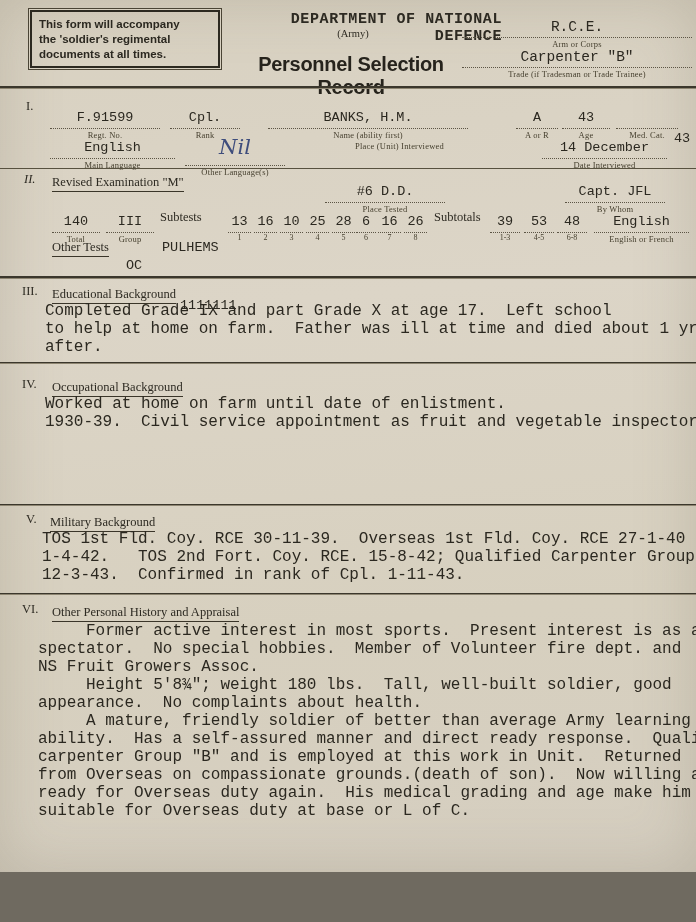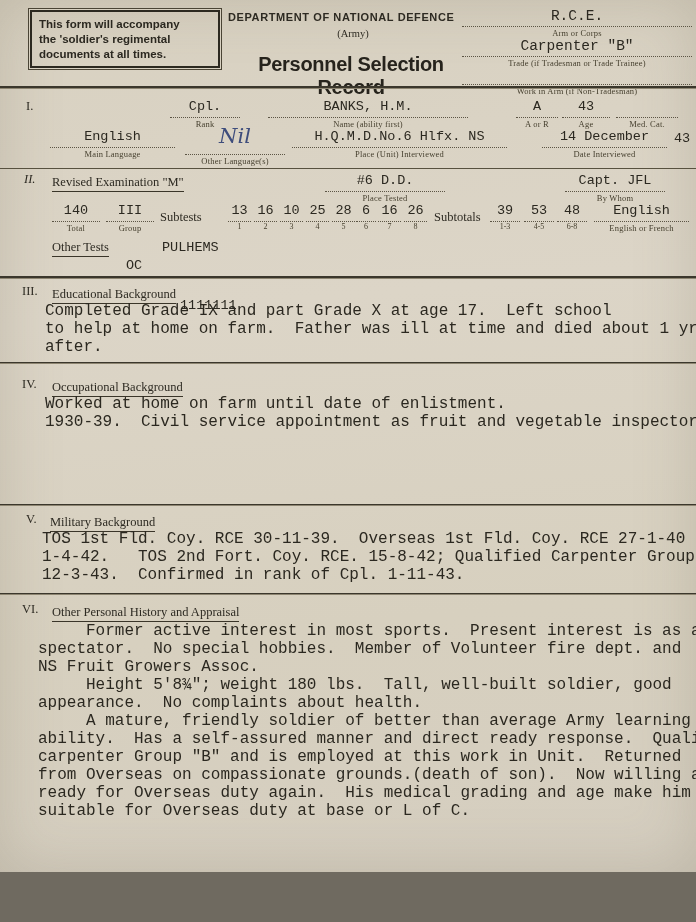--- a/index.html
+++ b/index.html
@@ -7,35 +7,35 @@
     position:relative;width:696px;height:872px;margin:0 auto;overflow:hidden;
     background:linear-gradient(175deg,#d8d1c1 0%,#dcd5c7 35%,#d7d0bf 70%,#d5cec0 100%);
     color:#2d2a22;font-family:"Liberation Serif",serif;
     box-shadow:inset 0 0 60px rgba(120,110,90,.25);
   }
   .abs{position:absolute;}
   .typed{font-family:"Liberation Mono",monospace;font-size:13.5px;color:#2b2820;white-space:pre;}
   .typed-lg{font-family:"Liberation Mono",monospace;font-size:14.5px;color:#2b2820;white-space:pre;}
   .block{font-family:"Liberation Mono",monospace;font-size:16px;line-height:18px;color:#2b2820;white-space:pre;}
   .lbl{font-family:"Liberation Serif",serif;font-size:8.5px;color:#453f2e;letter-spacing:.2px;}
-  .field{position:absolute;text-align:center;}
+  .field{position:absolute;text-align:center;margin-top:11px;}
   .field .val{min-height:17px;border-bottom:1px dotted #5c5545;padding-bottom:1px;}
   .field .lbl{padding-top:1px;}
   .sec-num{font-family:"Liberation Serif",serif;font-size:12.5px;color:#2d2a22;}
   .sec-head{font-family:"Liberation Serif",serif;font-size:12.5px;color:#2d2a22;border-bottom:1px solid #3a3529;padding-bottom:1px;display:inline-block;}
   .rule-heavy{position:absolute;left:0;width:696px;height:2px;background:#3b372c;border-bottom:1px solid #8d8571;}
   .rule-thin{position:absolute;left:0;width:696px;height:1px;background:#57513f;}
   .notice-box{
     position:absolute;left:30px;top:10px;width:190px;height:58px;
     border:2px solid #2c2920;box-shadow:0 0 0 1px #d8d1c1,0 0 0 2px #4a4435;
     padding:5px 7px;box-sizing:border-box;
     font-family:"Liberation Sans",sans-serif;font-weight:bold;font-size:11.5px;
     line-height:15px;color:#2b2820;white-space:pre;
   }
-  .dept{font-family:Liberation Sans, sans-serif;font-weight:bold;font-size:11px;letter-spacing:.6px;text-align:left;color:#2d2a22;}
+  .dept{font-family:Liberation Mono, monospace;font-weight:bold;font-size:15px;letter-spacing:.6px;text-align:right;color:#2d2a22;}
   .army{font-family:"Liberation Serif",serif;font-size:10.5px;text-align:center;color:#2d2a22;}
   .main-title{font-family:"Liberation Sans",sans-serif;font-weight:bold;font-size:20px;letter-spacing:-.3px;color:#26231c;text-align:center;}
   .handwritten{
     font-family:"DejaVu Serif",serif;font-style:italic;font-size:21px;color:#3e4d7c;
     transform:rotate(-6deg);position:relative;top:-5px;border-bottom:none !important;
   }
   .cell-num{font-family:"Liberation Serif",serif;font-size:8px;color:#453f2e;}
 </style>
 </head>
 <body>
@@ -51,29 +51,29 @@
   <div class="abs main-title" style="left:226px;top:53px;width:250px;">Personnel Selection Record</div>
 
   <div class="field" style="left:462px;top:8px;width:230px;">
     <div class="val typed-lg">R.C.E.</div>
     <div class="lbl">Arm or Corps</div>
   </div>
   <div class="field" style="left:462px;top:38px;width:230px;">
     <div class="val typed-lg">Carpenter "B"</div>
     <div class="lbl">Trade (if Tradesman or Trade Trainee)</div>
   </div>
-  <div class="field" style="left:462px;top:66px;width:230px;">
-    <div class="val typed-lg"></div>
-    <div class="lbl">Work in Arm (if Non-Tradesman)</div>
-  </div>
 
   <div class="rule-heavy" style="top:86px;"></div>
 
   <div class="abs sec-num" style="left:26px;top:99px;">I.</div>
 
+  <div class="field" style="left:50px;top:99px;width:110px;">
+    <div class="val typed">F.91599</div>
+    <div class="lbl">Regt. No.</div>
+  </div>
   <div class="field" style="left:170px;top:99px;width:70px;">
     <div class="val typed">Cpl.</div>
     <div class="lbl">Rank</div>
   </div>
   <div class="field" style="left:268px;top:99px;width:200px;">
     <div class="val typed">BANKS, H.M.</div>
     <div class="lbl">Name (ability first)</div>
   </div>
   <div class="field" style="left:516px;top:99px;width:42px;">
     <div class="val typed">A</div>
@@ -90,21 +90,20 @@
 
   <div class="field" style="left:50px;top:129px;width:125px;">
     <div class="val typed">English</div>
     <div class="lbl">Main Language</div>
   </div>
   <div class="field" style="left:185px;top:129px;width:100px;">
     <div class="val" style="border-bottom:1px dotted #5c5545;min-height:17px;"><span class="handwritten">Nil</span></div>
     <div class="lbl">Other Language(s)</div>
   </div>
   <div class="field" style="left:292px;top:129px;width:215px;">
-    <div class="val typed">H.Q.M.D.No.6 Hlfx. NS</div>
     <div class="lbl">Place (Unit) Interviewed</div>
   </div>
   <div class="field" style="left:542px;top:129px;width:125px;">
     <div class="val typed">14 December</div>
     <div class="lbl">Date Interviewed</div>
   </div>
   <div class="abs typed" style="left:674px;top:131px;">43</div>
 
   <div class="rule-thin" style="top:168px;"></div>
 

